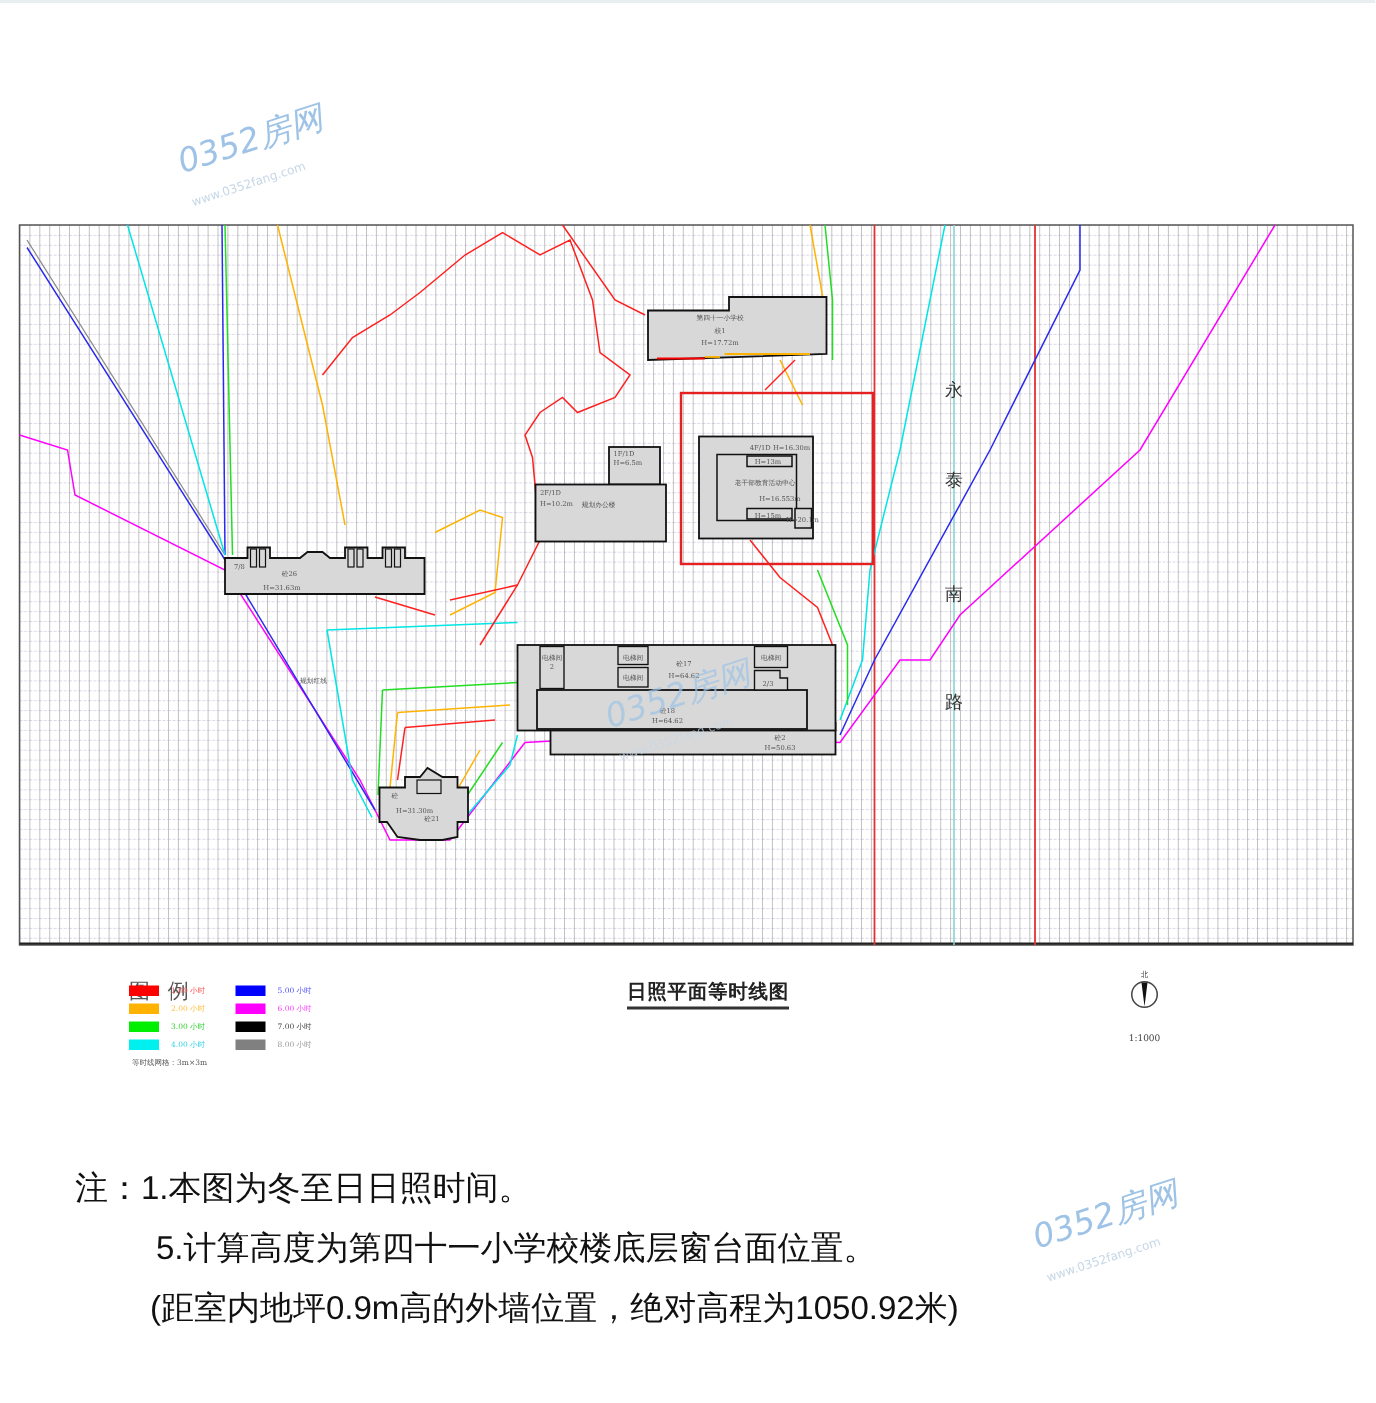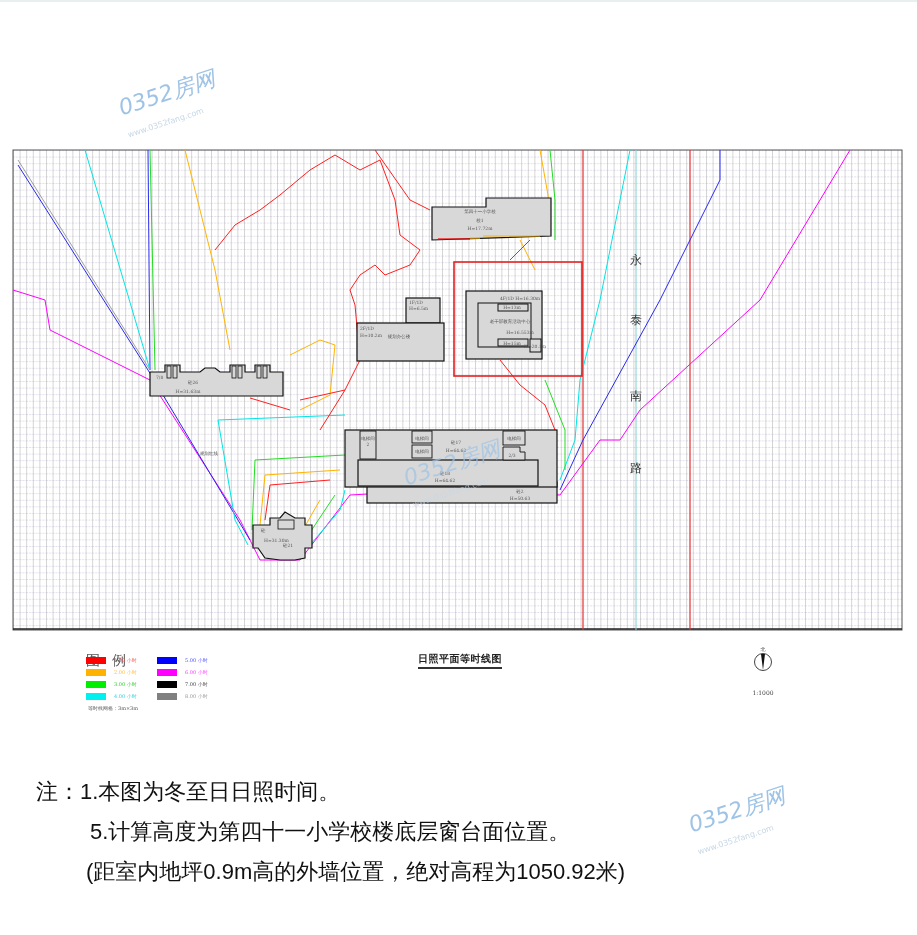--- a/index.html
+++ b/index.html
@@ -8,27 +8,27 @@
   .plan{position:absolute;left:0;top:0;width:917px;height:935px;}
   .watermark{position:absolute;pointer-events:none;}
   .wm-text{font-family:"DejaVu Sans",sans-serif;font-style:italic;font-size:22px;color:#9ec3e6;letter-spacing:0;}
   .wm-sub{font-family:"DejaVu Sans",sans-serif;font-size:8px;color:#c6d7e6;}
   .legend{position:absolute;left:80px;top:636px;width:180px;height:80px;}
   .legend-title{position:absolute;left:6px;top:16px;font-family:Liberation Sans, sans-serif;font-size:14px;color:#555;letter-spacing:4px;}
   .leg-item{position:absolute;height:8px;display:flex;align-items:center;}
   .leg-swatch{width:20px;height:7px;margin-right:8px;}
   .leg-label{font-family:"DejaVu Serif",serif;font-size:5px;white-space:nowrap;}
   .leg-grid{position:absolute;left:8px;top:69px;font-family:"DejaVu Serif",serif;font-size:5px;color:#555;}
-  .plan-title{position:absolute;left:418px;top:652px;font-family:"DejaVu Sans",sans-serif;font-size:10px;font-weight:bold;color:#222;border-bottom:2px solid #333;padding-bottom:1px;letter-spacing:0.5px;}
+  .plan-title{position:absolute;left:418px;top:652px;font-family:"DejaVu Sans",sans-serif;font-size:13px;font-weight:bold;color:#222;border-bottom:2px solid #333;padding-bottom:1px;letter-spacing:0.5px;}
   .north{position:absolute;left:748px;top:646px;width:30px;height:50px;text-align:center;}
   .north-label{font-family:"DejaVu Serif",serif;font-size:5px;color:#444;display:block;}
   .north-circle{width:16px;height:16px;border:1px solid #444;border-radius:50%;margin:1px auto 0;position:relative;}
   .north-needle{position:absolute;left:6px;top:0;width:0;height:0;border-left:2px solid transparent;border-right:2px solid transparent;border-top:16px solid #111;}
   .scale{position:absolute;left:748px;top:689px;width:30px;text-align:center;font-family:"DejaVu Serif",serif;font-size:6px;color:#444;}
-  .notes{position:absolute;left:36px;top:772px;font-family:"Liberation Sans",sans-serif;font-size:22px;color:#111;line-height:40px;}
+  .notes{position:absolute;left:50px;top:772px;font-family:"Liberation Sans",sans-serif;font-size:22px;color:#111;line-height:40px;}
   .note-row{white-space:nowrap;}
   .note-indent{padding-left:54px;}
   .note-indent2{padding-left:50px;}
   .bld-label{font-family:"DejaVu Serif",serif;font-size:4.5px;fill:#555;}
   .road{font-family:"DejaVu Serif",serif;font-size:12px;fill:#333;}
 </style>
 </head>
 <body>
 
 <div class="topline"></div>

